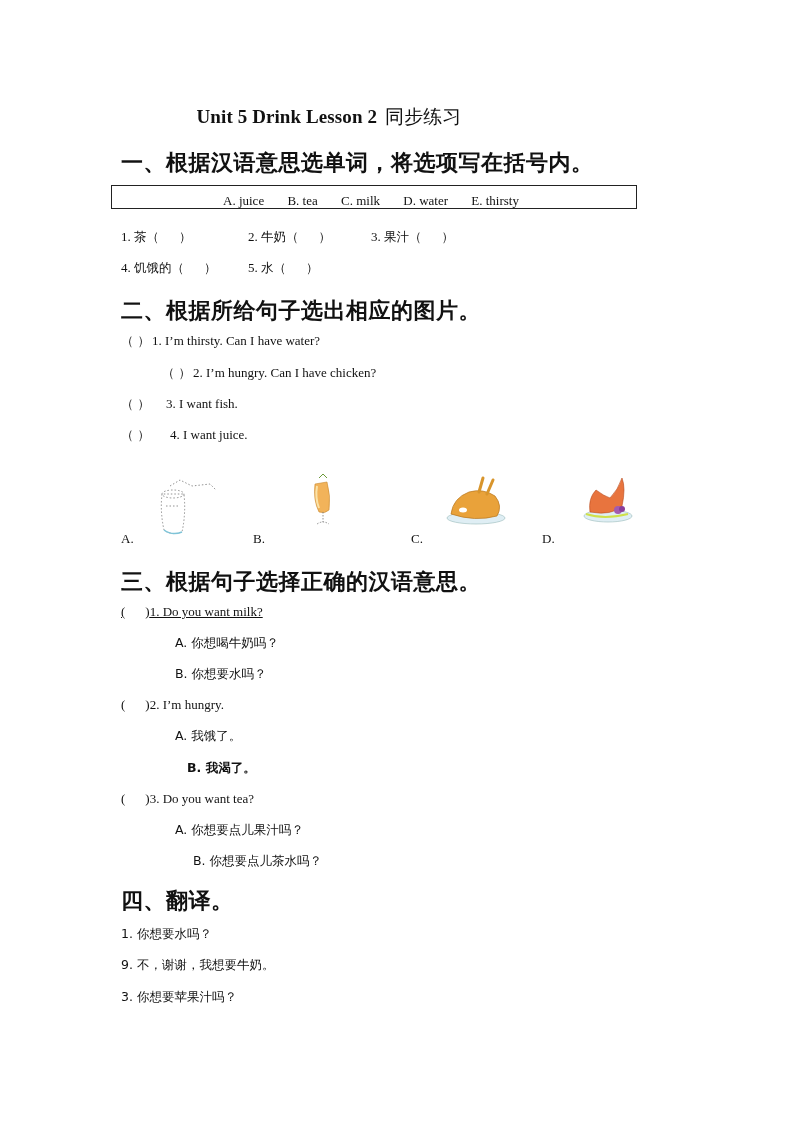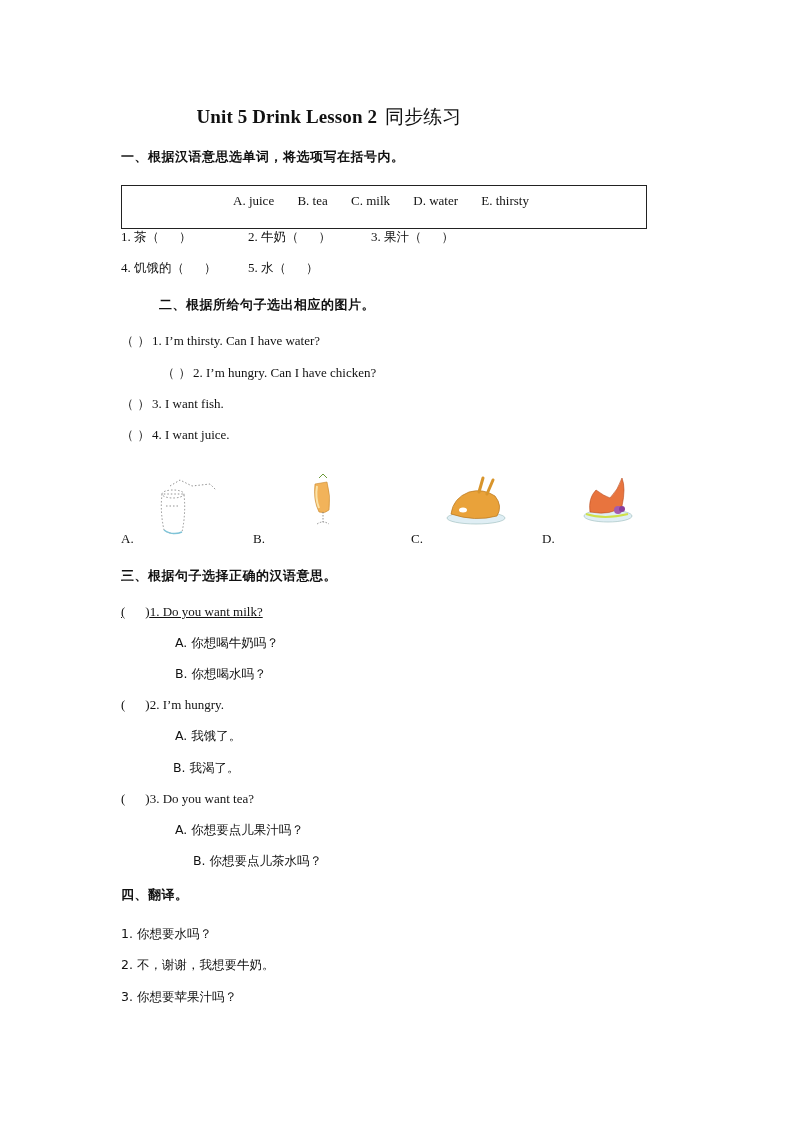--- a/index.html
+++ b/index.html
@@ -8,25 +8,25 @@
       font-family: "Liberation Serif", "DejaVu Serif", serif;
       color: #111111;
     }
     .abs { position: absolute; white-space: nowrap; }
     .title {
       left: 0; width: 658px; top: 104px; text-align: center;
       font-size: 19px; font-weight: bold; letter-spacing: 0.1px;
     }
     .title .cn { font-family: "DejaVu Sans", sans-serif; font-weight: normal; font-size: 19px; margin-left: 8px; }
     .section-heading {
-      font-family: "DejaVu Sans", sans-serif; font-size: 13px; font-weight: bold; left: 121px;
+      font-family: "DejaVu Sans", sans-serif; font-size: 22px; font-weight: bold; left: 121px;
       letter-spacing: 0.5px;
     }
     .word-box {
-      left: 121px; top: 185px; width: 526px; height: 44px;
+      left: 111px; top: 185px; width: 526px; height: 24px;
       border: 1px solid #222; box-sizing: border-box;
     }
     .word-box .opts { position: absolute; left: 111px; top: 7px; font-size: 13px; }
     .word-box .opt { margin-right: 20px; }
     .line { font-size: 13px; }
     .cn-text { font-family: "DejaVu Sans", sans-serif; font-size: 12.5px; }
     .pic { position: absolute; }
     .pic-label { font-size: 13px; }
   </style>
 </head>
@@ -62,33 +62,33 @@
 </div>
 <div class="abs line" style="left:121px; top:260px;">
   <span>4.</span>
   <span class="cn-text">饥饿的（</span><span class="cn-text" style="margin-left:20px;">）</span>
 </div>
 <div class="abs line" style="left:248px; top:260px;">
   <span>5.</span>
   <span class="cn-text">水（</span><span class="cn-text" style="margin-left:20px;">）</span>
 </div>
 
-<div class="abs section-heading" style="top:296px;margin-left:38px;">二、根据所给句子选出相应的图片。</div>
+<div class="abs section-heading" style="top:296px;">二、根据所给句子选出相应的图片。</div>
 
 <div class="abs line" style="left:121px; top:333px;">
   <span class="cn-text">（</span><span class="cn-text" style="margin-left:4px;">）</span><span style="margin-left:2px;">1. I’m thirsty. Can I have water?</span>
 </div>
 <div class="abs line" style="left:121px; top:365px;margin-left:41px;">
   <span class="cn-text">（</span><span class="cn-text" style="margin-left:4px;">）</span><span style="margin-left:2px;">2. I’m hungry. Can I have chicken?</span>
 </div>
 <div class="abs line" style="left:121px; top:396px;">
-  <span class="cn-text">（</span><span class="cn-text" style="margin-left:4px;">）</span><span style="margin-left:2px;">3. I want fish.</span>
+  <span class="cn-text">（</span><span class="cn-text" style="margin-left:4px;">）</span><span style="margin-left:16px;">3. I want fish.</span>
 </div>
 <div class="abs line" style="left:121px; top:427px;">
-  <span class="cn-text">（</span><span class="cn-text" style="margin-left:4px;">）</span><span style="margin-left:2px;">4. I want juice.</span>
+  <span class="cn-text">（</span><span class="cn-text" style="margin-left:4px;">）</span><span style="margin-left:20px;">4. I want juice.</span>
 </div>
 
 <svg class="pic" style="left:150px; top:472px;" width="70" height="68" viewBox="0 0 70 68">
   <g fill="none" stroke="#777" stroke-width="0.8" stroke-dasharray="1.5,2">
     <path d="M12 22 Q10 40 14 58 Q22 64 32 60 Q36 42 34 22 Z"></path>
     <ellipse cx="23" cy="22" rx="11" ry="4"></ellipse>
     <path d="M20 14 L30 8 L42 14 L60 12 L66 18"></path>
     <path d="M16 34 L30 34"></path>
   </g>
   <path d="M14 58 Q22 64 32 60" stroke="#7fc4d8" stroke-width="1.5" fill="none"></path>
@@ -117,31 +117,31 @@
 <div class="abs pic-label" style="left:253px; top:531px;">B.</div>
 <div class="abs pic-label" style="left:411px; top:531px;">C.</div>
 <div class="abs pic-label" style="left:542px; top:531px;">D.</div>
 
 <div class="abs section-heading" style="top:567px;">三、根据句子选择正确的汉语意思。</div>
 
 <div class="abs line" style="left:121px; top:604px;text-decoration:underline;">
   <span>(</span><span style="margin-left:20px;">)</span><span>1. Do you want milk?</span>
 </div>
 <div class="abs line" style="left:175px; top:635px;"><span class="cn-text">A.  你想喝牛奶吗？</span></div>
-<div class="abs line" style="left:175px; top:666px;"><span class="cn-text">B.  你想喝水吗？</span></div>
+<div class="abs line" style="left:175px; top:666px;"><span class="cn-text">B.  你想要水吗？</span></div>
 
 <div class="abs line" style="left:121px; top:697px;">
   <span>(</span><span style="margin-left:20px;">)</span><span>2. I’m hungry.</span>
 </div>
 <div class="abs line" style="left:175px; top:728px;"><span class="cn-text">A.  我饿了。</span></div>
-<div class="abs line" style="left:173px; top:760px;"><span class="cn-text">B.  我渴了。</span></div>
+<div class="abs line" style="left:187px; top:760px;font-weight:bold;"><span class="cn-text">B.  我渴了。</span></div>
 
 <div class="abs line" style="left:121px; top:791px;">
   <span>(</span><span style="margin-left:20px;">)</span><span>3. Do you want tea?</span>
 </div>
 <div class="abs line" style="left:175px; top:822px;"><span class="cn-text">A.  你想要点儿果汁吗？</span></div>
 <div class="abs line" style="left:193px; top:853px;"><span class="cn-text">B.  你想要点儿茶水吗？</span></div>
 
 <div class="abs section-heading" style="top:886px;">四、翻译。</div>
 
 <div class="abs line" style="left:121px; top:926px;"><span class="cn-text">1.  你想要水吗？</span></div>
-<div class="abs line" style="left:121px; top:957px;"><span class="cn-text">2.  不，谢谢，我想要牛奶。</span></div>
+<div class="abs line" style="left:121px; top:957px;"><span class="cn-text">9.  不，谢谢，我想要牛奶。</span></div>
 <div class="abs line" style="left:121px; top:989px;"><span class="cn-text">3.  你想要苹果汁吗？</span></div>
 
 </body></html>

